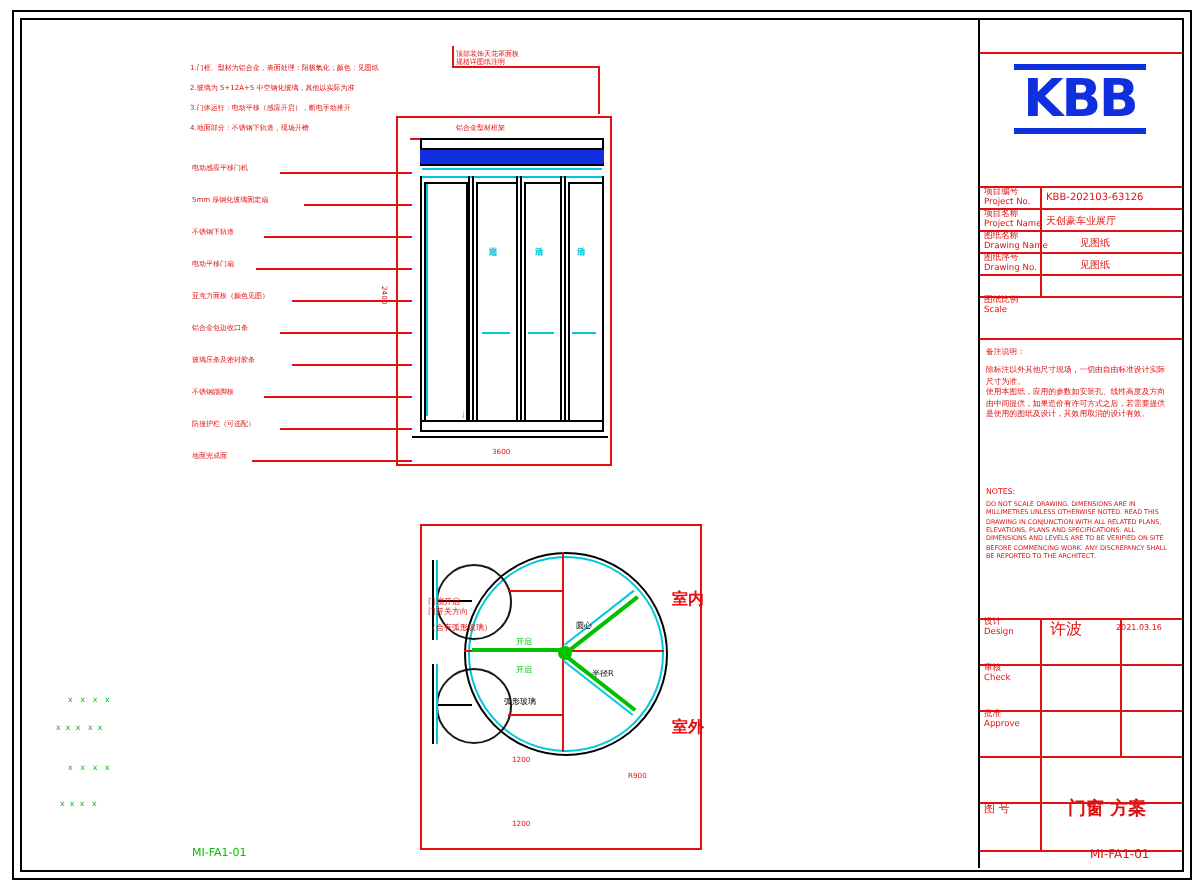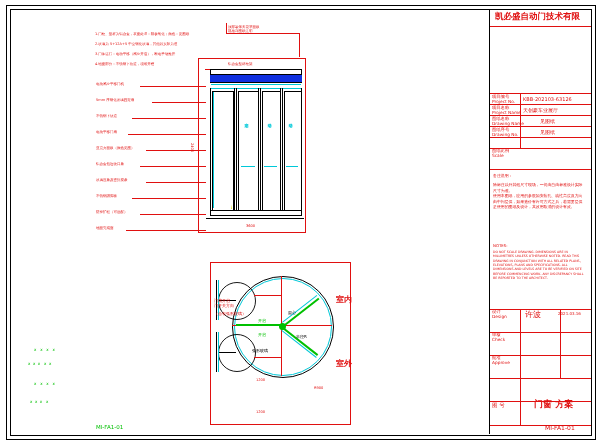--- a/index.html
+++ b/index.html
@@ -74,22 +74,26 @@
     <div class="ln red" style="left:0;top:346px;width:101px;height:1px;"></div>
     <div class="ln red" style="left:0;top:369px;width:101px;height:1px;"></div>
     <div class="ln red" style="left:0;top:392px;width:101px;height:1px;"></div>
     <div class="ln red" style="left:0;top:416px;width:101px;height:1px;"></div>
 
     <div class="ln red" style="left:30px;top:84px;width:1px;height:56px;"></div>
     <div class="ln red" style="left:30px;top:300px;width:1px;height:116px;"></div>
     <div class="ln red" style="left:70px;top:300px;width:1px;height:69px;"></div>
   </div>
 
-  <div class="company">凯必盛自动门技术有限</div>
-
+
+  <div class="logo-box">
+    <div class="ln blue" style="left:2px;top:4px;width:66px;height:3px;"></div>
+    <div class="ln blue" style="left:2px;top:36px;width:66px;height:3px;"></div>
+    <div class="logo-text">KBB</div>
+  </div>
 
   <div class="tb-label" style="left:492px;top:95px;">项目编号
 Project No.</div>
   <div class="tb-val" style="left:523px;top:96px;">KBB-202103-63126</div>
 
   <div class="tb-label" style="left:492px;top:106px;">项目名称
 Project Name</div>
   <div class="tb-val" style="left:523px;top:107px;">天创豪车业展厅</div>
 
   <div class="tb-label" style="left:492px;top:117px;">图纸名称

